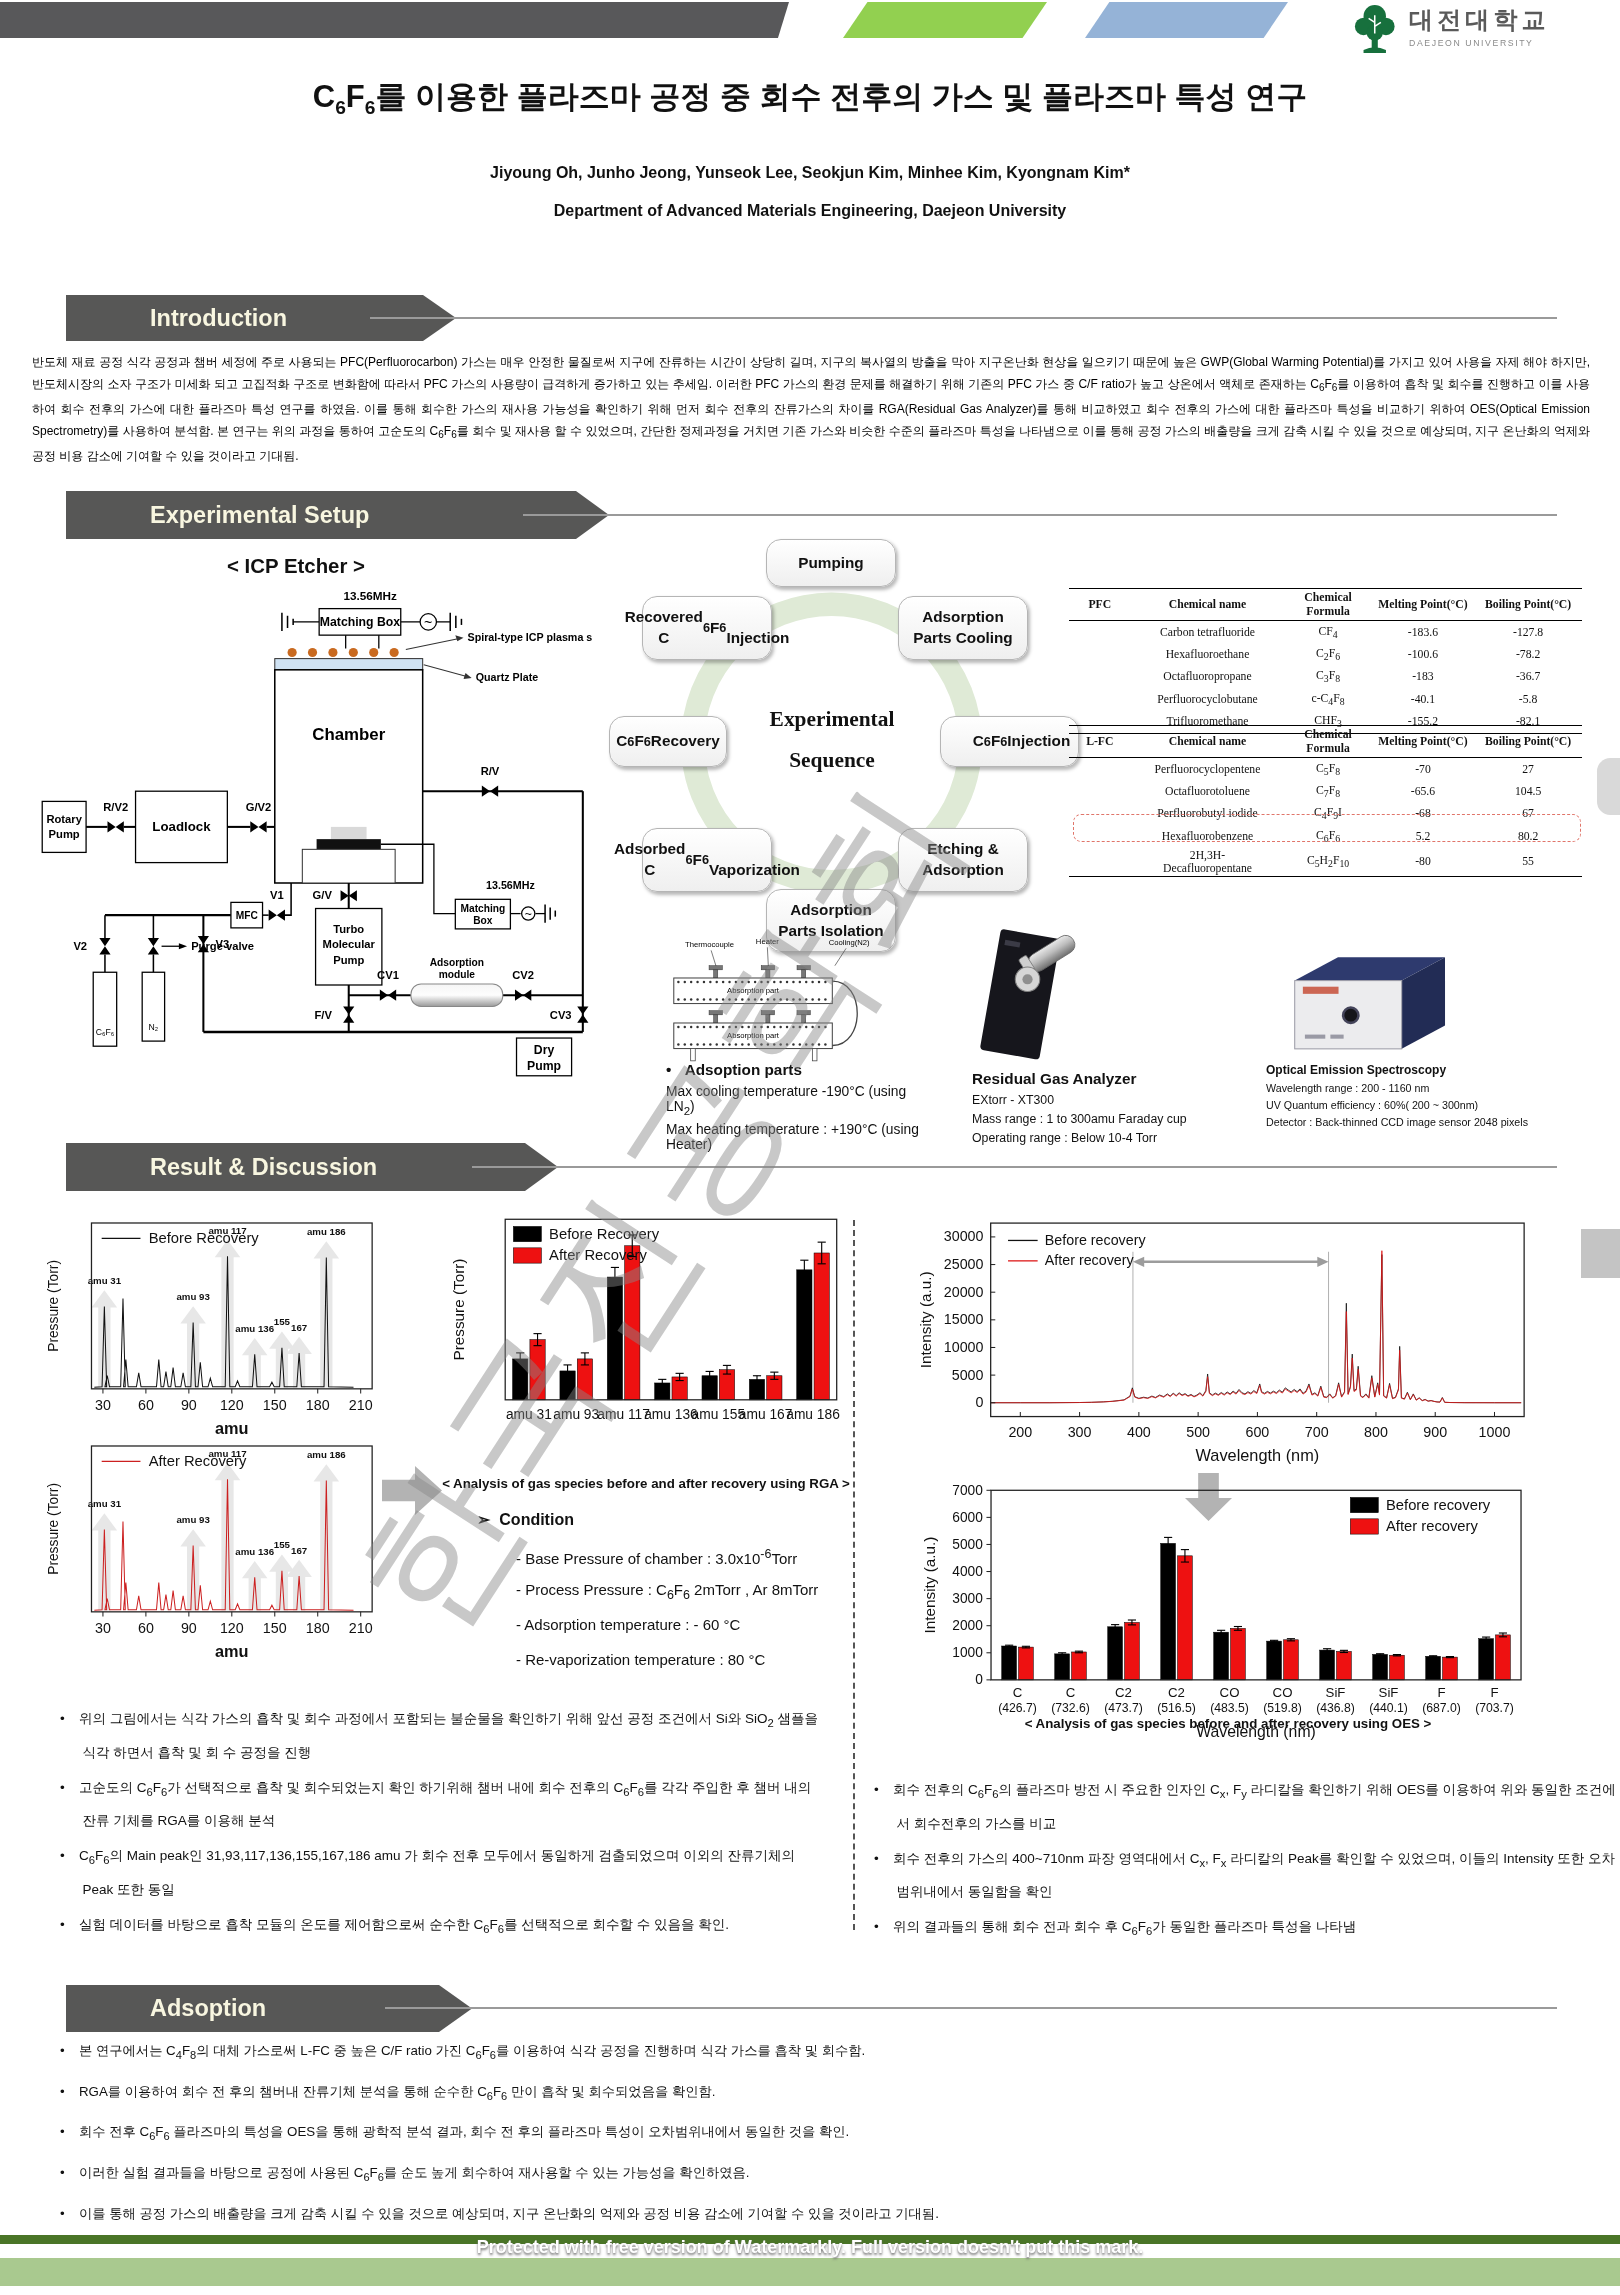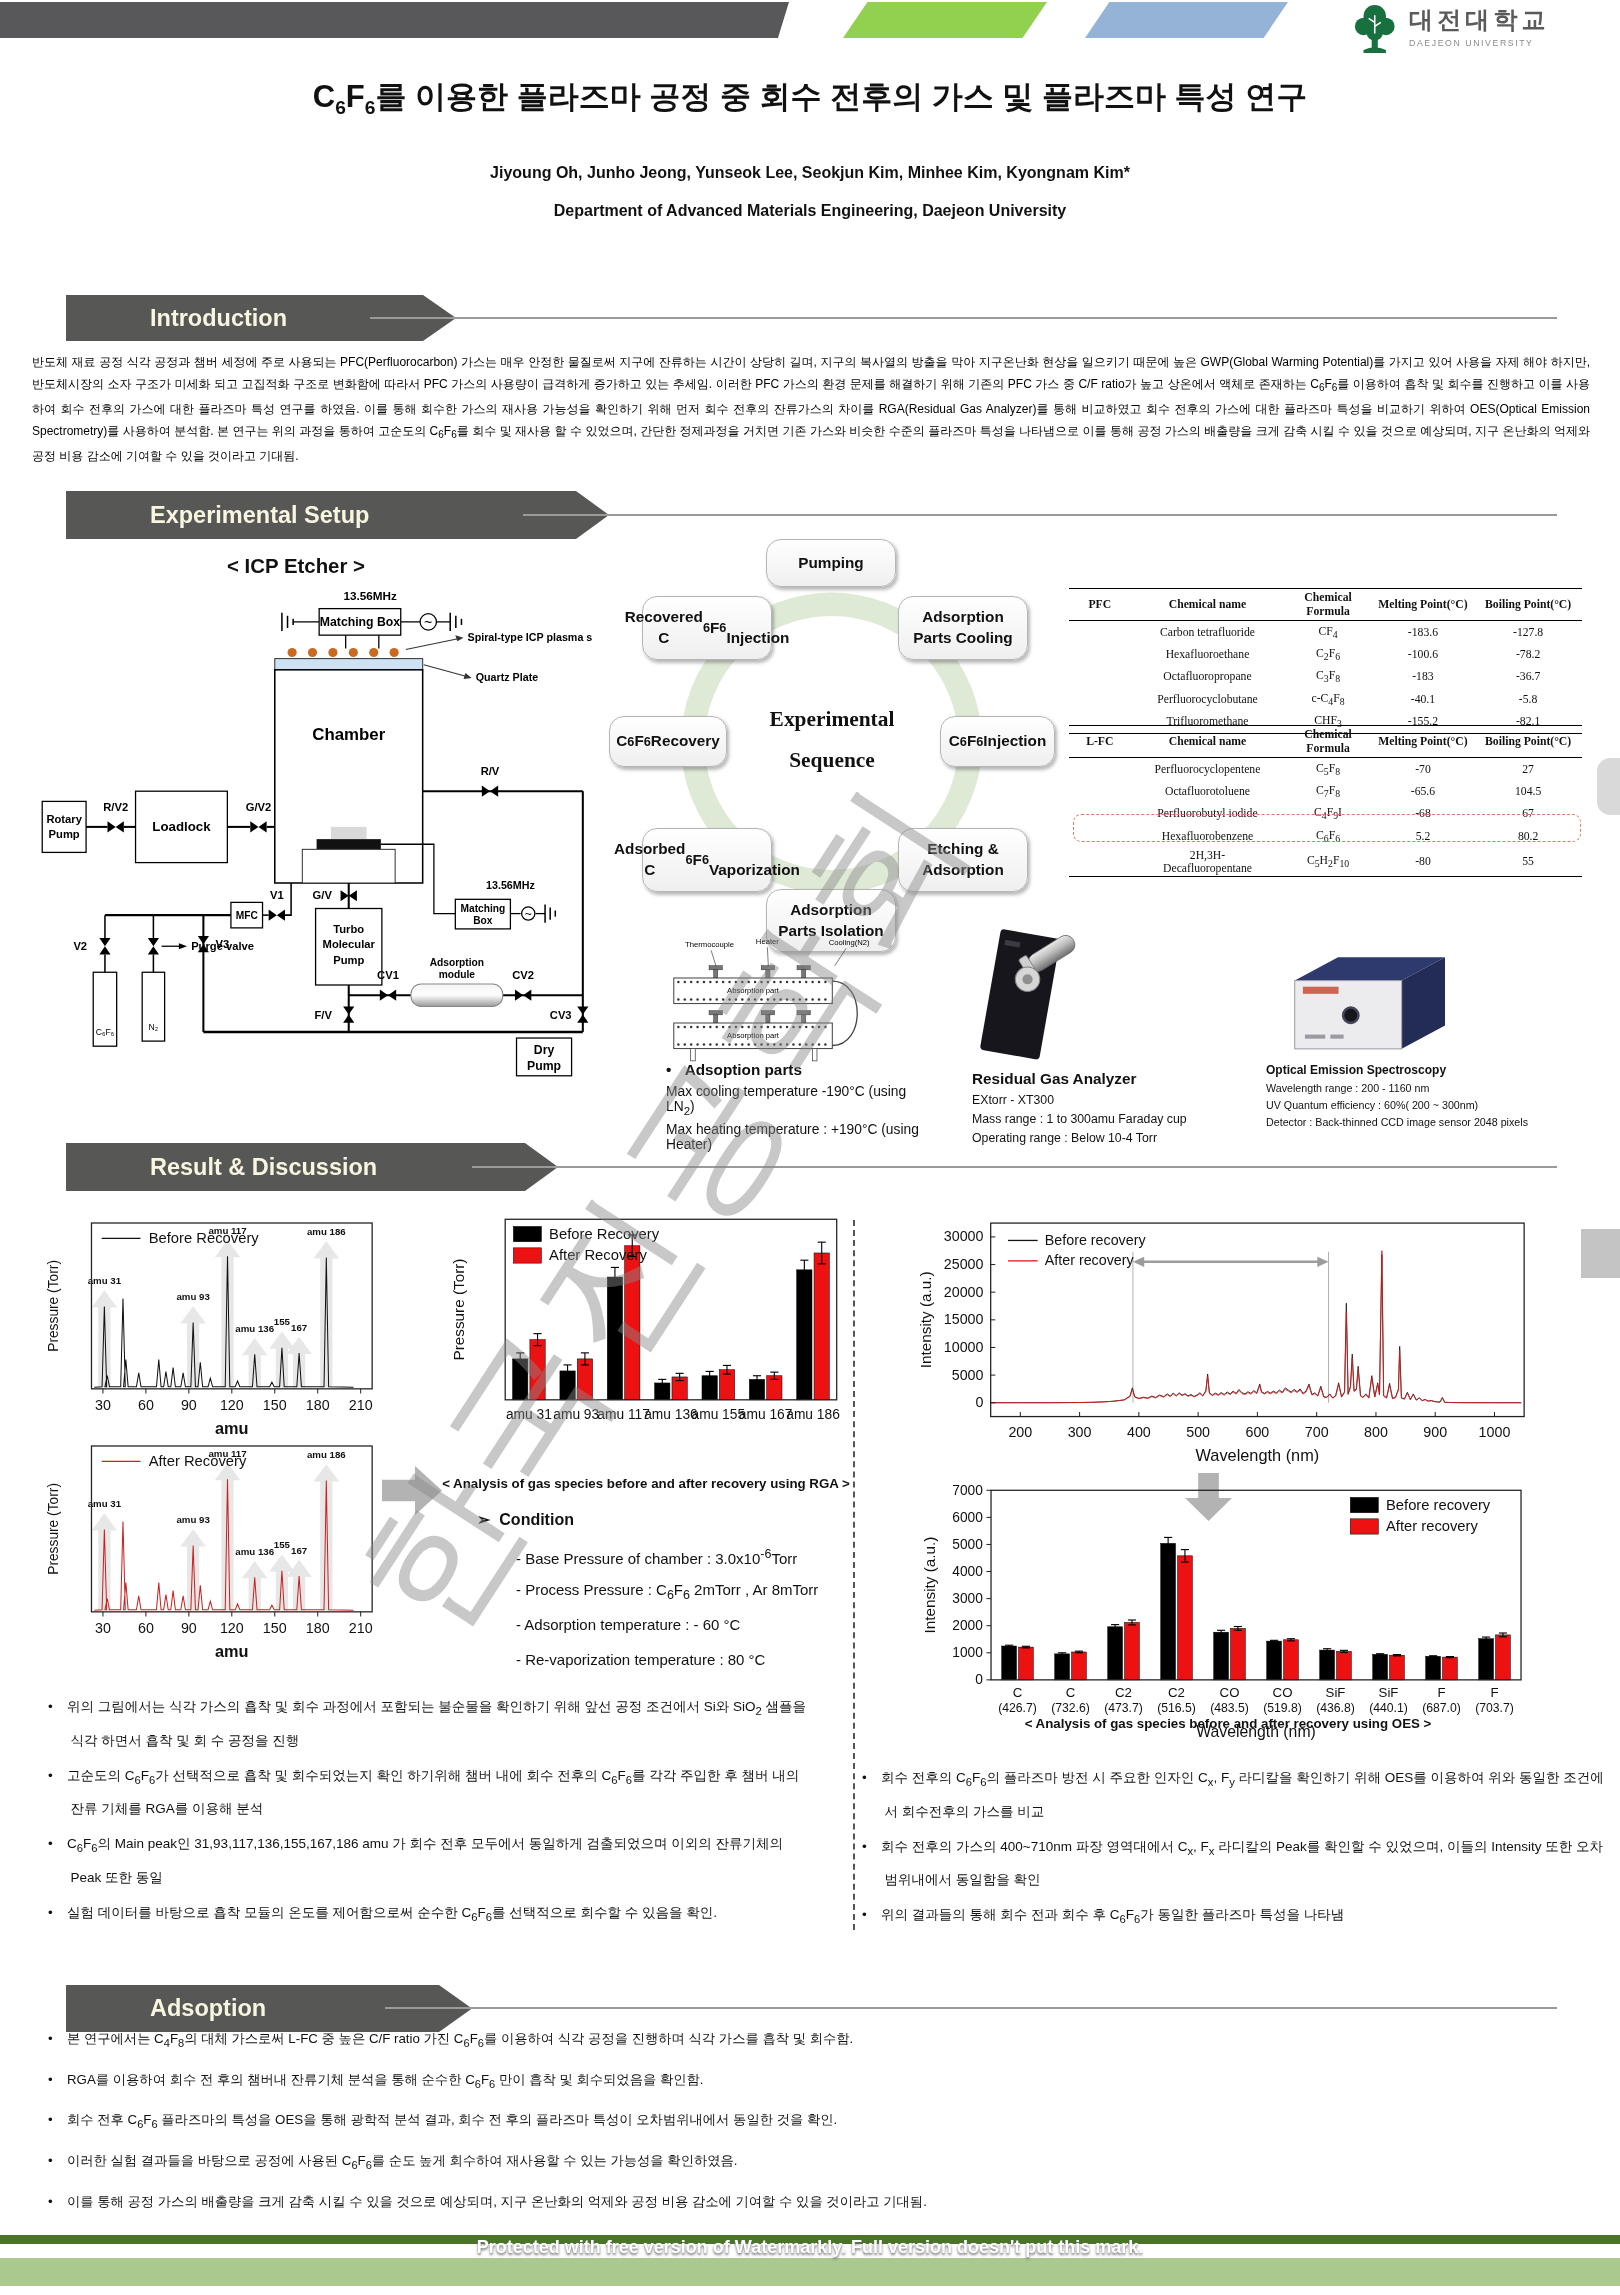--- a/index.html
+++ b/index.html
@@ -51,21 +51,21 @@
   .bullet-dot{font-weight:bold;margin-right:13.3px;}
   
   .divider-v{position:absolute;border-left:2px dashed #555;}
   .arrow-right{position:absolute;width:60px;height:49px;background:#b3b3b3;
                clip-path:polygon(0 28%,55% 28%,55% 0,100% 50%,55% 100%,55% 72%,0 72%);}
   .arrow-down{position:absolute;width:47px;height:48px;background:#b3b3b3;
               clip-path:polygon(28% 0,72% 0,72% 52%,100% 52%,50% 100%,0 52%,28% 52%);}
   .chart-caption{position:absolute;text-align:center;font-weight:bold;font-size:13.3px;}
   .cond-title{position:absolute;font-size:16px;font-weight:bold;}
   .cond-item{position:absolute;font-size:15px;}
-  .blist{position:absolute;list-style:none;margin:0;padding:0;}
+  .blist{position:absolute;list-style:none;margin:12px;padding:0;}
   .blist li{font-size:13.5px;line-height:2.3;padding-left:22.5px;text-indent:-22.5px;margin-bottom:4.1px;}
   .blist li::before{content:"•";margin-right:14.3px;}
   .clist li{line-height:1.5;margin-bottom:18.4px;font-size:13.3px;}
   
   .f-band{position:absolute;left:0;width:100%;}
   .wm-footer{position:absolute;left:0;top:2237px;width:100%;text-align:center;font-size:18px;font-weight:bold;
              color:#ffffff;text-shadow:0 1.5px 2.6px rgba(110,110,110,.95),0 0 1px rgba(140,140,140,.6);}
   .wm-center{position:absolute;left:484px;top:1465px;font-size:153px;color:rgba(135,135,135,.46);
              letter-spacing:9.2px;transform:rotate(-57deg);transform-origin:left bottom;white-space:nowrap;}
   .edge-tab{position:absolute;background:#d9d9d9;border-radius:13.3px 0 0 13.3px;}
@@ -257,21 +257,21 @@
     <text x="1006" y="946" font-size="24" font-weight="bold" text-anchor="middle">Pump</text>
   </svg>
 
   <div class="abs" style="left:607px;top:536px;width:449px;height:419px;">
     <svg width="449" height="419" viewBox="0 0 880 820">
       <circle cx="440" cy="405" r="272" fill="none" stroke="#dfead6" stroke-width="46"></circle>
       <polygon points="212,176 310,140 258,238" fill="#dfead6"></polygon>
     </svg>
     <div class="seq-box" style="left:159px;top:3.1px;width:128px;height:46px;">Pumping</div>
     <div class="seq-box" style="left:291px;top:60px;width:128px;height:62px;">Adsorption<br>Parts Cooling</div>
-    <div class="seq-box" style="left:333px;top:180px;width:113px;height:49px;">C<sub>6</sub>F<sub>6</sub> Injection</div>
+    <div class="seq-box" style="left:333px;top:180px;width:113px;height:49px;padding-left:24px;">C<sub>6</sub>F<sub>6</sub> Injection</div>
     <div class="seq-box" style="left:291px;top:292px;width:128px;height:62px;">Etching &amp;<br>Adsorption</div>
     <div class="seq-box" style="left:159px;top:353px;width:128px;height:61px;">Adsorption<br>Parts Isolation</div>
     <div class="seq-box" style="left:35px;top:292px;width:128px;height:62px;">Adsorbed C<sub>6</sub>F<sub>6</sub><br>Vaporization</div>
     <div class="seq-box" style="left:2px;top:180px;width:116px;height:49px;">C<sub>6</sub>F<sub>6</sub> Recovery</div>
     <div class="seq-box" style="left:35px;top:60px;width:128px;height:62px;">Recovered C<sub>6</sub>F<sub>6</sub><br>Injection</div>
     <div class="seq-center">
       <div>Experimental</div>
       <div>Sequence</div>
     </div>
   </div>

